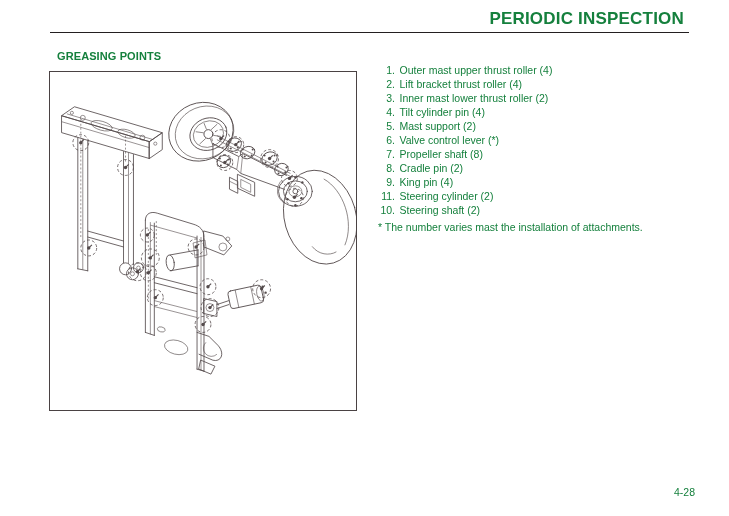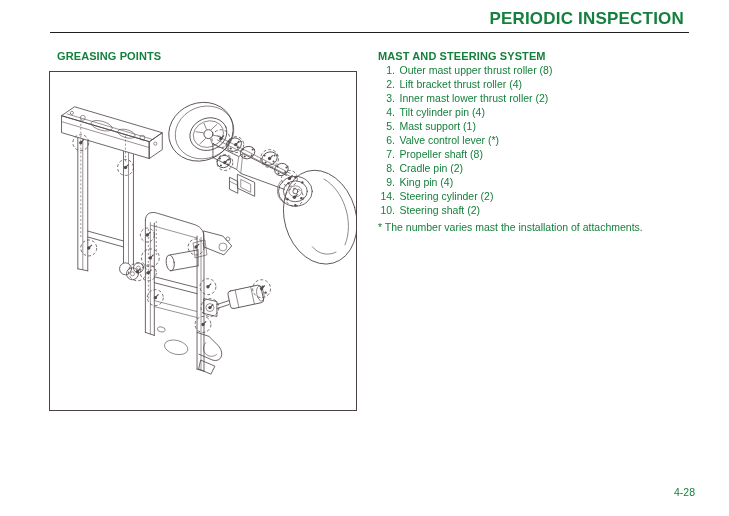--- a/index.html
+++ b/index.html
@@ -280,46 +280,45 @@
           <circle cx="213" cy="218" r="9" class="dash"></circle>
           <circle cx="213" cy="218" r="1.7" class="dot"></circle>
           <line x1="213" y1="218" x2="216.2" y2="214.8" stroke="#544b4c" stroke-width="1.1"></line>
           <circle cx="154" cy="254" r="8" class="dash"></circle>
           <circle cx="154" cy="254" r="1.7" class="dot"></circle>
           <line x1="154" y1="254" x2="157.2" y2="250.8" stroke="#544b4c" stroke-width="1.1"></line>
         </g>
     </svg>
   </figure>
 
-  <h2 class="col-heading right-heading">MAST AND STEERING SYSTEM</h2>
 
   <ol class="grease-list" id="grease-list">
   <li>
     <span class="num">1.</span>
-    <span class="label">Outer mast upper thrust roller (8)</span>
+    <span class="label">Outer mast upper thrust roller (4)</span>
   </li>
 
   <li>
     <span class="num">2.</span>
     <span class="label">Lift bracket thrust roller (4)</span>
   </li>
 
   <li>
     <span class="num">3.</span>
     <span class="label">Inner mast lower thrust roller (2)</span>
   </li>
 
   <li>
     <span class="num">4.</span>
     <span class="label">Tilt cylinder pin (4)</span>
   </li>
 
   <li>
     <span class="num">5.</span>
-    <span class="label">Mast support (1)</span>
+    <span class="label">Mast support (2)</span>
   </li>
 
   <li>
     <span class="num">6.</span>
     <span class="label">Valve control lever (*)</span>
   </li>
 
   <li>
     <span class="num">7.</span>
     <span class="label">Propeller shaft (8)</span>
@@ -329,21 +328,21 @@
     <span class="num">8.</span>
     <span class="label">Cradle pin (2)</span>
   </li>
 
   <li>
     <span class="num">9.</span>
     <span class="label">King pin (4)</span>
   </li>
 
   <li>
-    <span class="num">14.</span>
+    <span class="num">11.</span>
     <span class="label">Steering cylinder (2)</span>
   </li>
 
   <li>
     <span class="num">10.</span>
     <span class="label">Steering shaft (2)</span>
   </li>
 </ol>
 
   <p class="footnote">* The number varies mast the installation of attachments.</p>

